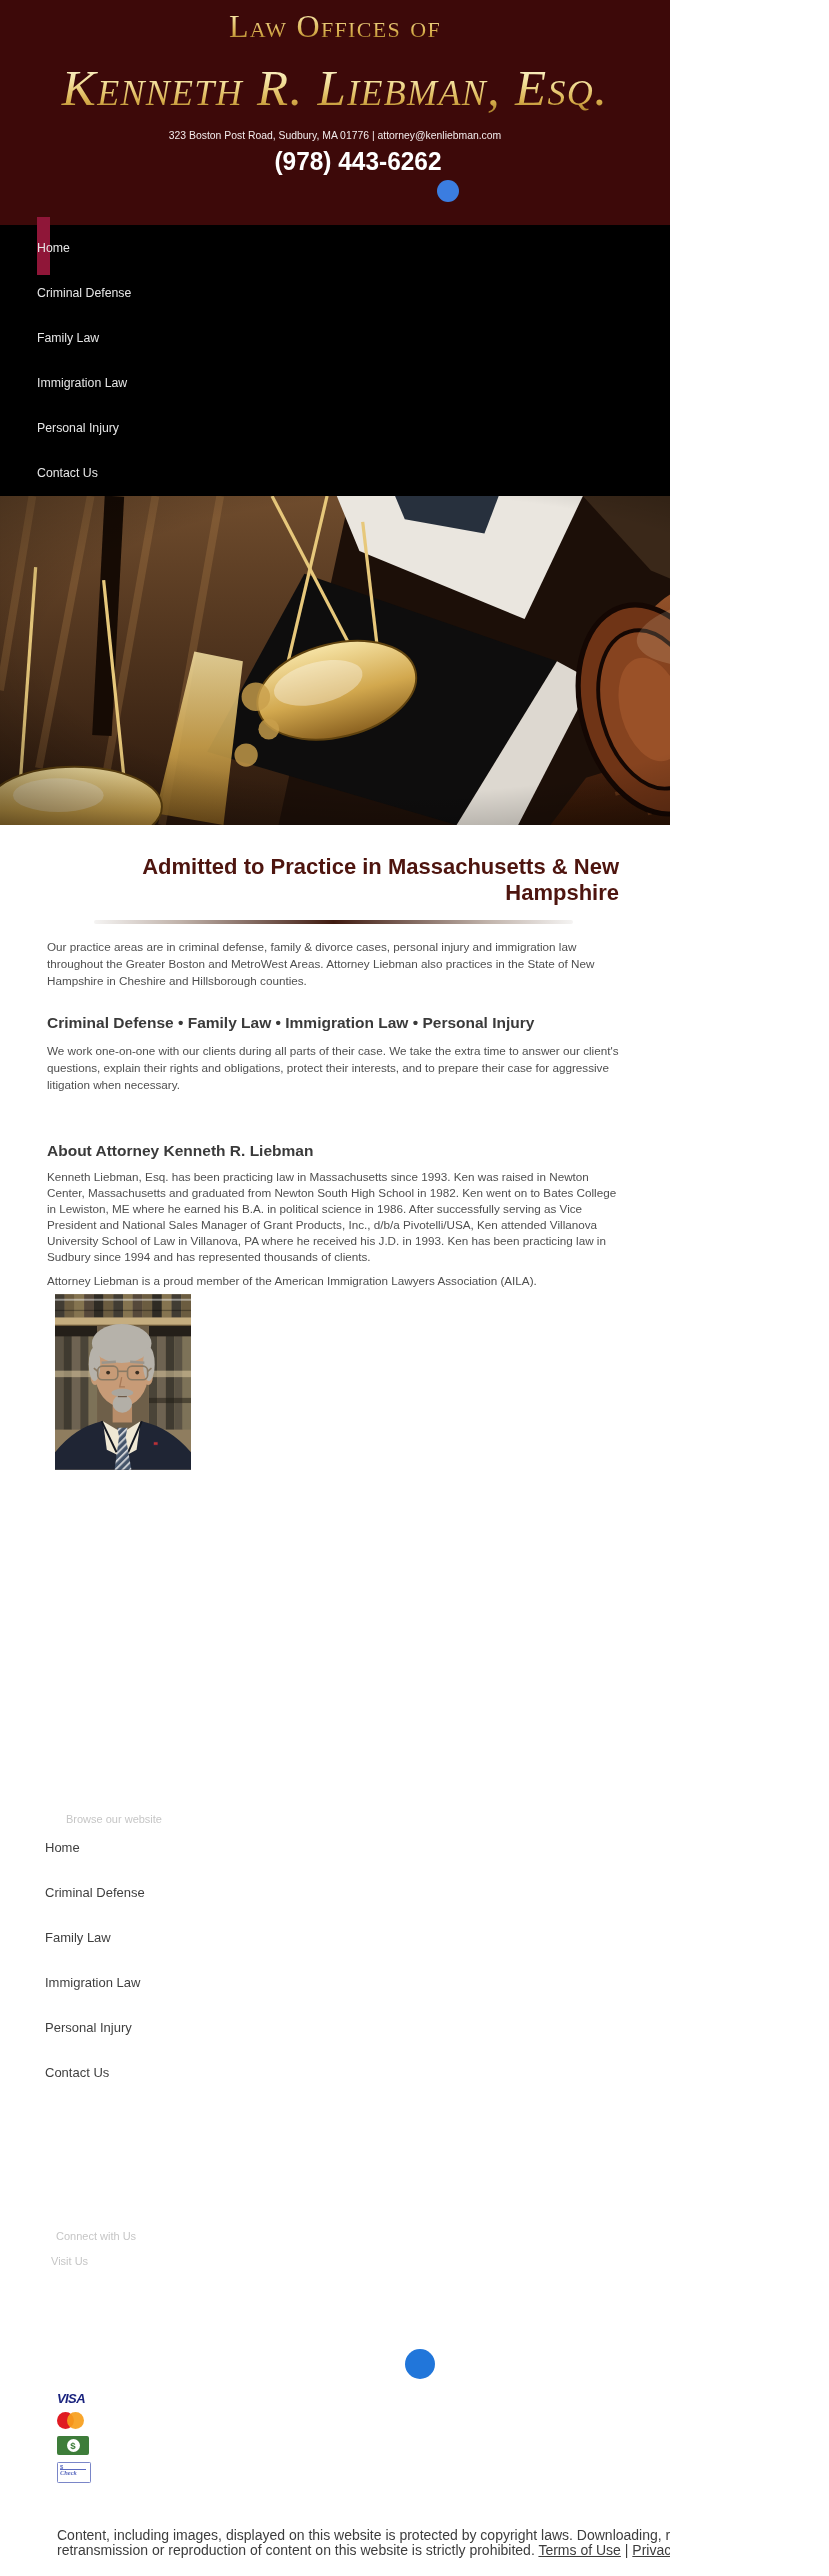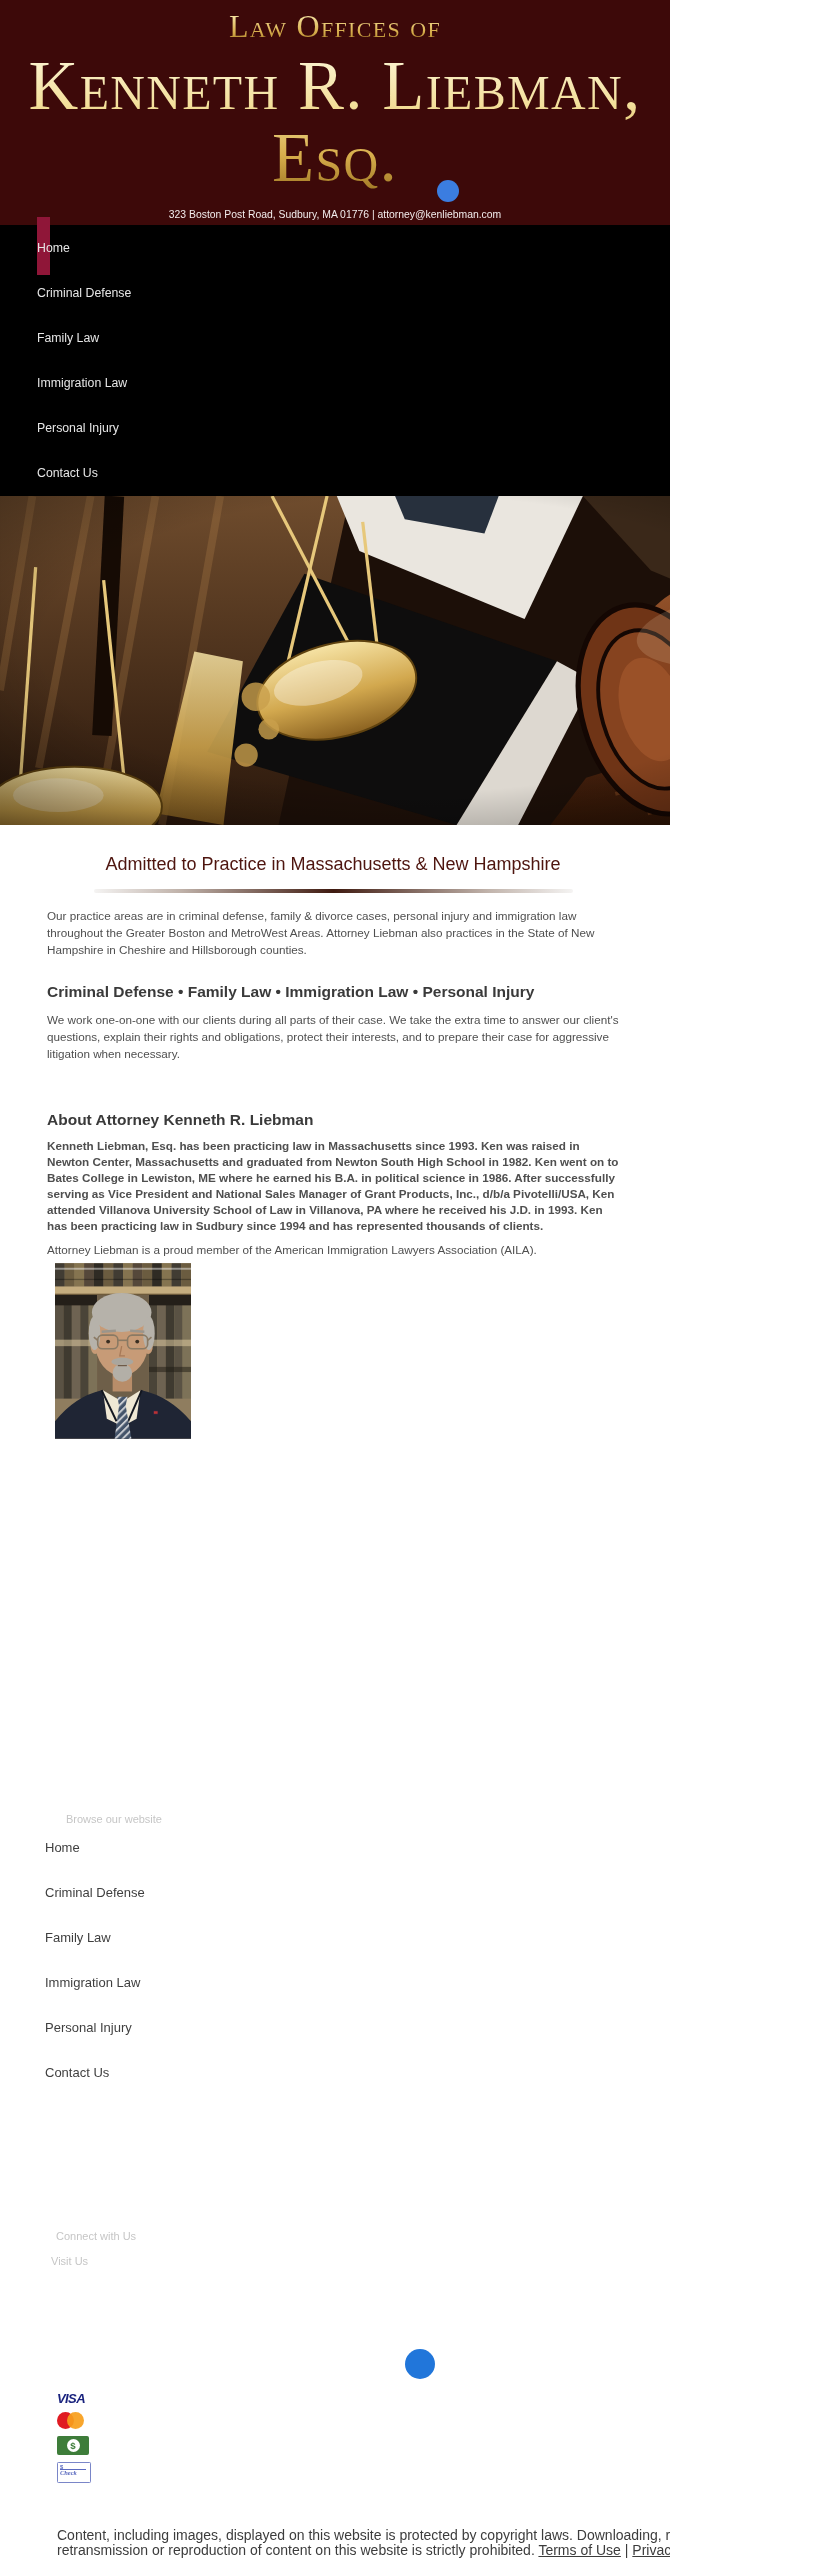--- a/index.html
+++ b/index.html
@@ -6,49 +6,49 @@
   .page{position:relative;width:670px;height:2576px;margin:0;background:#ffffff;
         font-family:"Liberation Sans",sans-serif;overflow:hidden;}
 
   
   .header{height:220px;background:#3d0909;text-align:center;position:relative;}
   .gold-title{font-family:"Liberation Serif",serif;font-variant:small-caps;
         background:linear-gradient(#fdf6d8 0%,#f3df9a 38%,#d8ae4c 72%,#9c7422 100%);
         -webkit-background-clip:text;background-clip:text;color:transparent;
         letter-spacing:1.3px;line-height:1.05;}
   .title1{padding-top:10.4px;font-size:32px;}
-  .title2{font-size:69px;margin-top:6px;}
+  .title2{font-size:51px;margin-top:18px;font-style:italic;}
   .addr{margin-top:14.2px;font-size:10.4px;color:#f2ecec;}
   .phone{margin-top:5.2px;font-size:26px;font-weight:700;color:#ffffff;
          transform:translateX(23px) scaleX(.94);}
   .fb-dot-h{position:absolute;left:437px;top:180px;width:22px;height:22px;border-radius:50%;
          background:#3b7de0;}
 
   
   .nav{background:#000000;border-top:5.2px solid #3d0909;height:271px;position:relative;}
   .nav-item{height:45px;display:flex;align-items:center;padding-left:37px;
          color:#e6e6e6;font-size:12.3px;cursor:pointer;position:relative;z-index:4;}
   .red-bar{position:absolute;left:37px;top:217px;width:13px;height:58px;background:#8f1638;z-index:3;}
   .flag{position:absolute;left:765px;top:229px;z-index:5;cursor:pointer;box-shadow:0 0 1.9px rgba(255,255,255,.55);}
 
   
   .hero{height:329px;overflow:hidden;background:#1c0f08;}
   .hero svg{display:block;}
 
   
   .content{height:644px;padding:0 51px 0 47px;}
-  .h-admitted{margin:28.5px 0 0;text-align:center;font-size:18px;font-weight:400;color:#4e150f;}
+  .h-admitted{margin:28.5px 0 0;text-align:right;font-size:22px;font-weight:700;color:#4e150f;}
   .divider{margin:14.2px auto 0;width:479px;height:4.5px;border-radius:1.9px;
         background:linear-gradient(to right,rgba(170,160,152,.12),rgba(140,115,100,.55) 18%,
                    #3f1a10 50%,rgba(140,115,100,.55) 82%,rgba(170,160,152,.12));}
   .p-body{margin:14.2px 0 0;font-size:11.7px;line-height:17px;color:#4f4f4f;max-width:732px;}
   .p-first{margin-top:7.8px;}
   .h-sub{margin:24.6px 0 0;font-size:15.5px;font-weight:700;color:#3a3a3a;}
   .h-about{margin-top:49px;}
-  .p-bio{line-height:16px;margin-top:9px;font-weight:bold;}
+  .p-bio{line-height:16px;margin-top:9px;}
   .p-aila{margin-top:6.5px;}
   .photo{margin:5.2px 0 0 8.4px;width:136px;height:176px;}
 
   
   .f-label{font-size:11px;color:#c6c6c6;}
   .browse{margin-top:315px;padding-left:66px;}
   .f-link{height:45px;display:flex;align-items:center;padding-left:45px;font-size:13px;
         color:#3f3f3f;cursor:pointer;}
   .visit{margin-top:13px;padding-left:51px;}
   .connect{margin-top:135px;padding-left:56px;}

